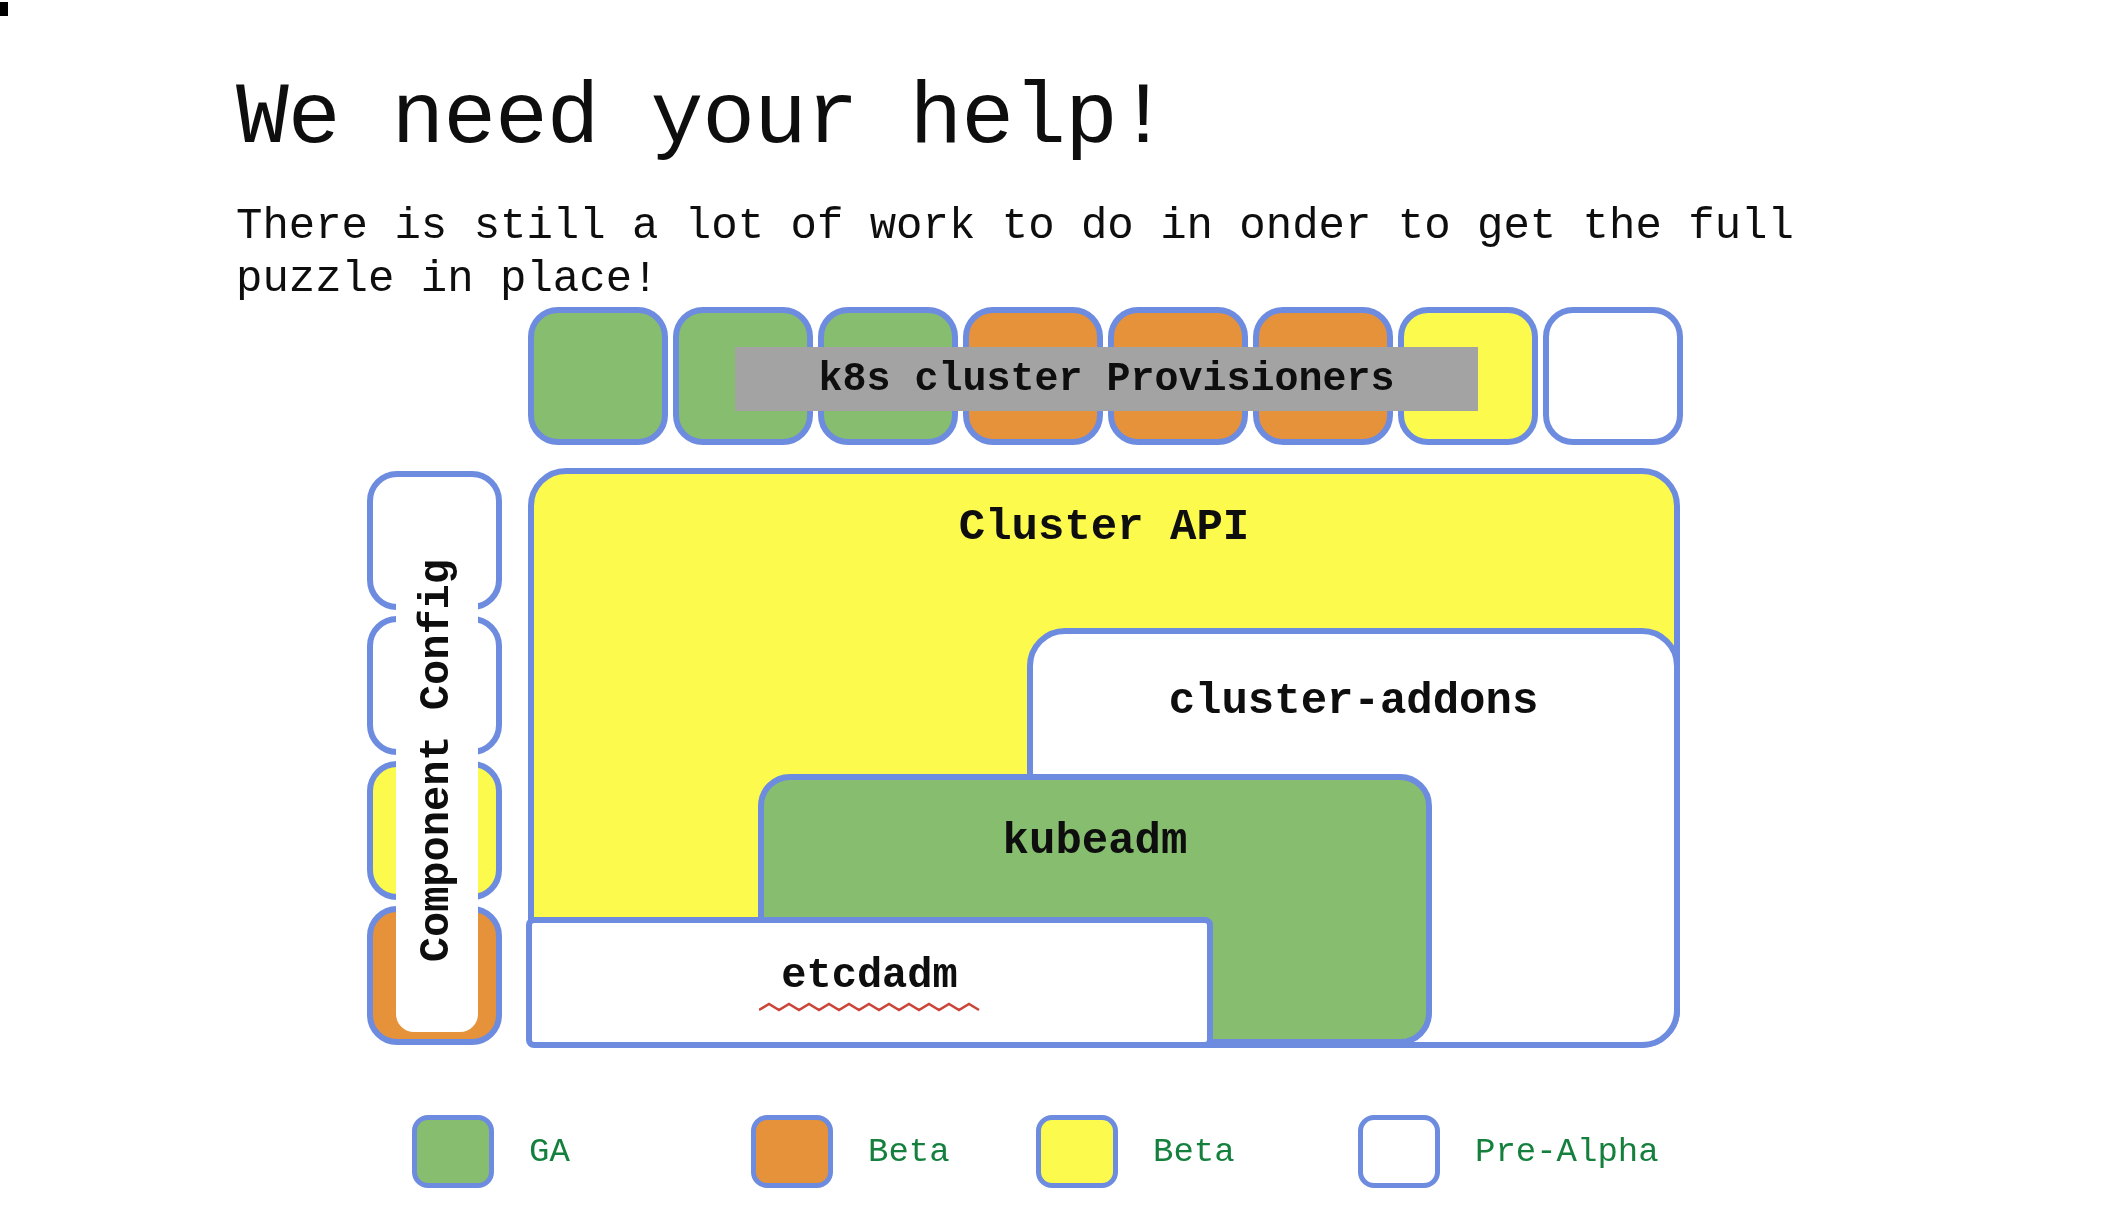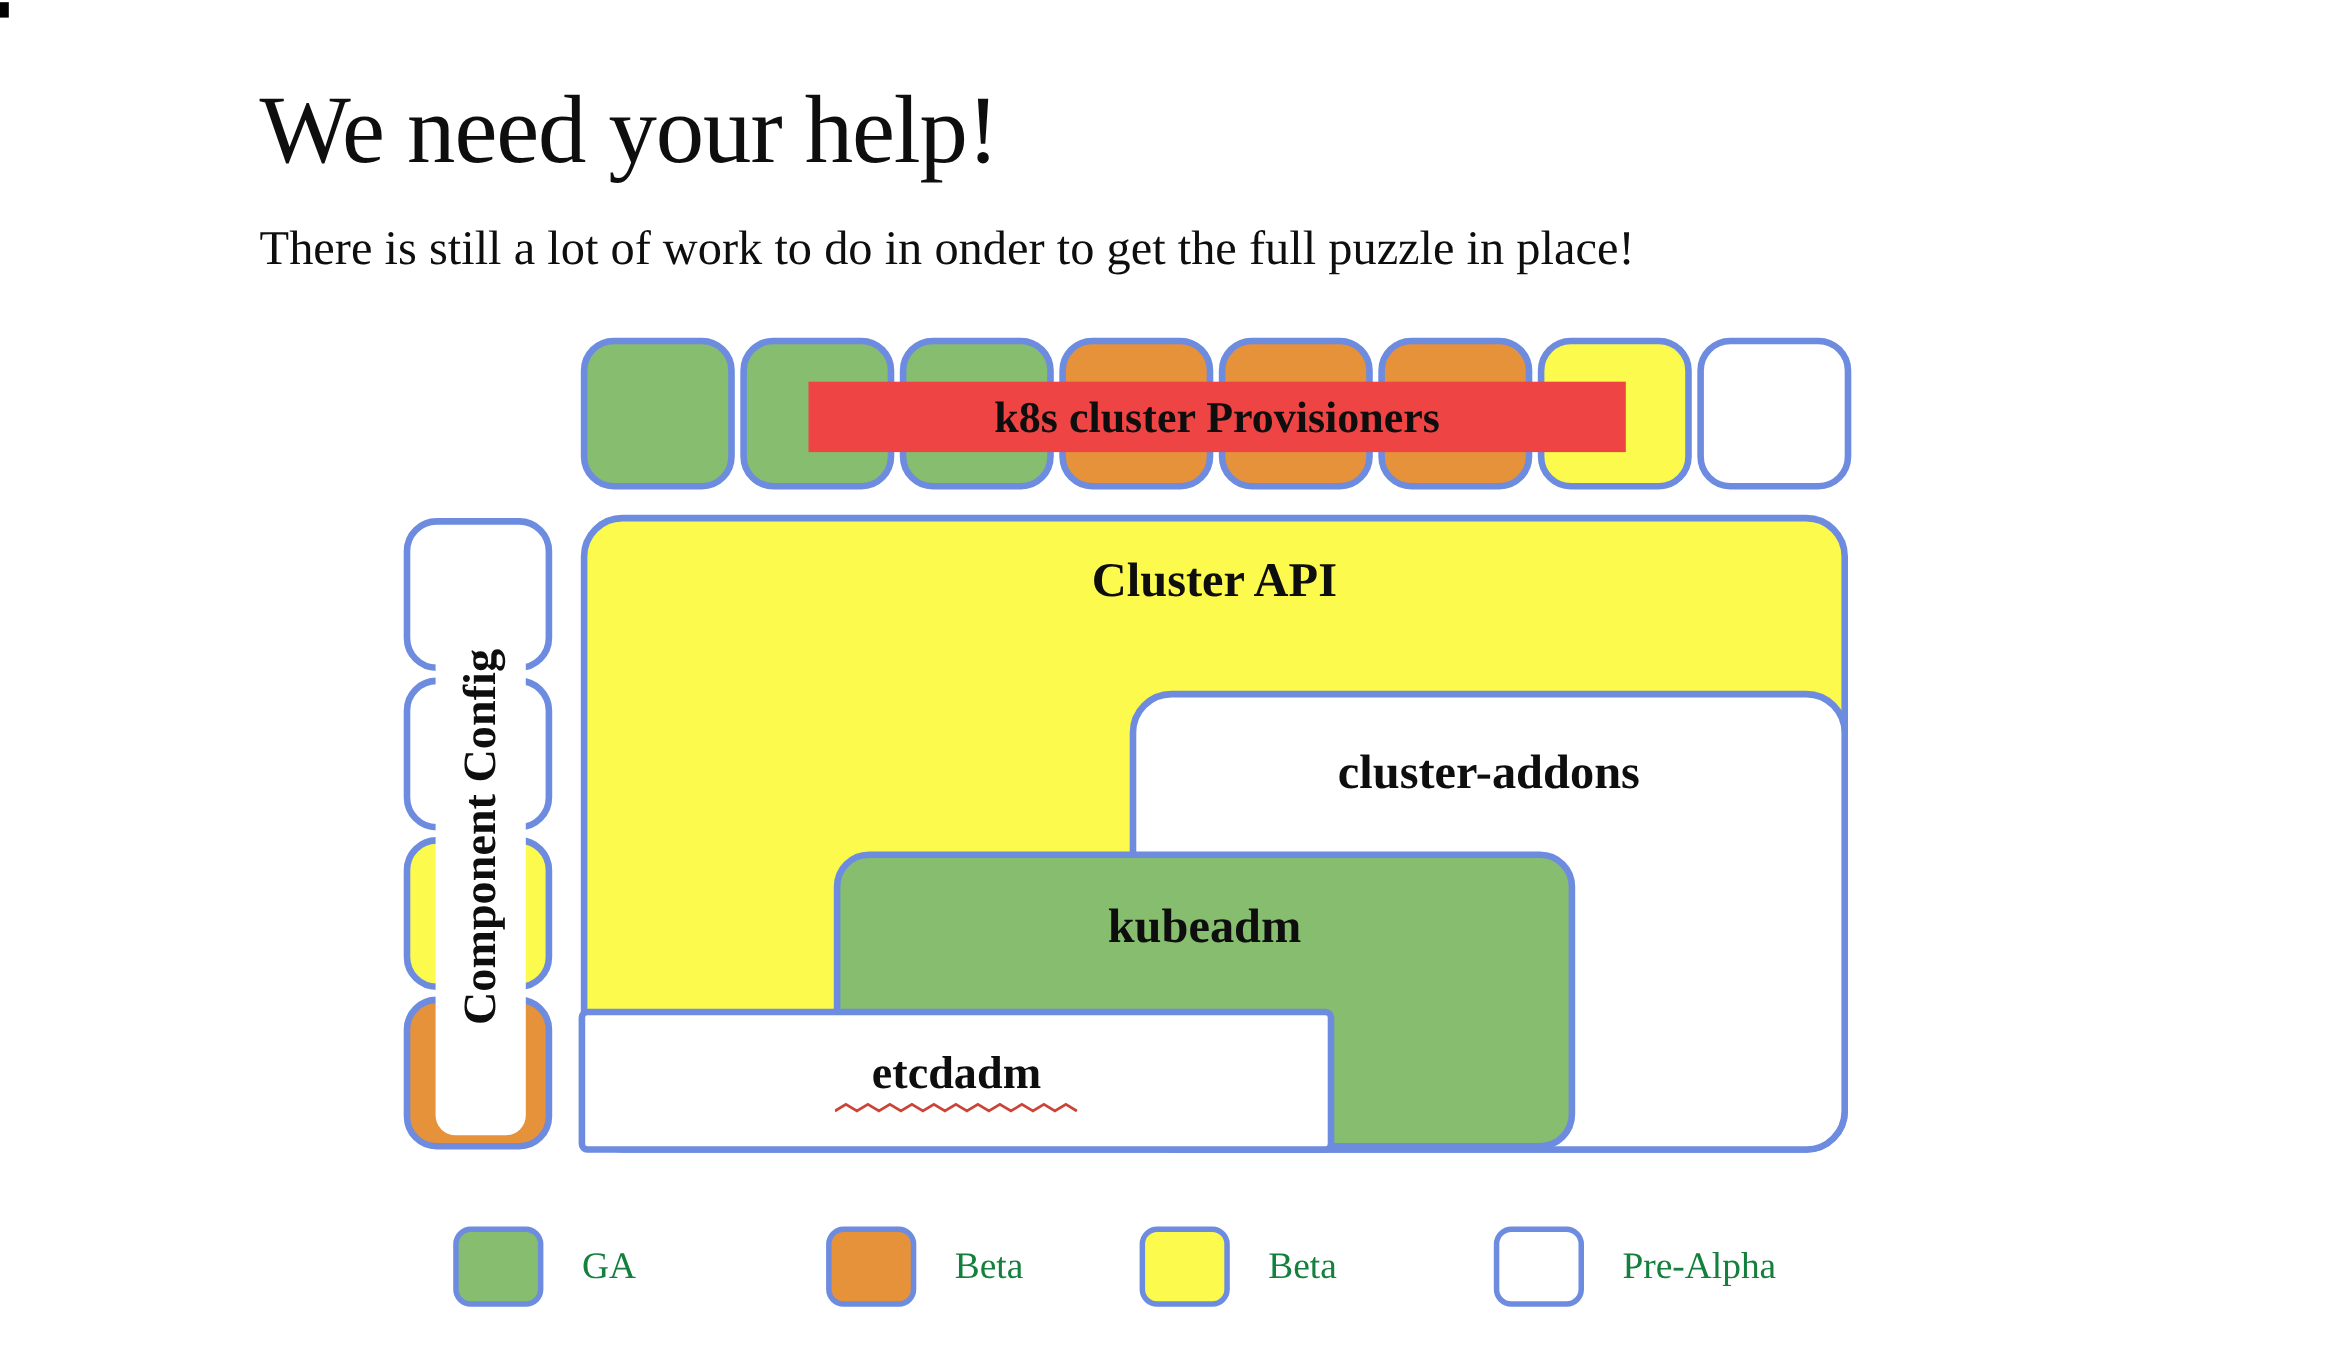--- a/index.html
+++ b/index.html
@@ -1,29 +1,29 @@
 <!DOCTYPE html>
 <html style="--color-ga: #87bd6e; --color-beta: #e6923a; --color-alpha: #fdfa4e; --color-prealpha: #ffffff; --color-border: #6d8ce0; --color-squiggle: #cc4437;"><head>
 <meta charset="utf-8">
 <style>
   html,body{margin:0;padding:0;background:#ffffff;}
   .slide{
     position:relative;width:1862px;height:1228px;background:#ffffff;overflow:hidden;
-    font-family:Liberation Serif, serif;color:#0e0e0e;
+    font-family:Liberation Mono, monospace;color:#0e0e0e;
   }
   .artifact{position:absolute;left:0;top:2px;width:8px;height:14px;background:#000;}
   .title{position:absolute;left:236px;top:12px;font-size:88px;line-height:1.1;font-weight:400;letter-spacing:-1px;}
   .subtitle{position:absolute;left:236px;top:156px;font-size:44px;line-height:1.2;font-weight:400;}
 
   .sq{position:absolute;border:6px solid var(--color-border);border-radius:30px;box-sizing:border-box;}
 
   .prov-row{position:absolute;left:528px;top:307px;width:1160px;height:138px;}
   .prov-row .sq{top:0;width:140px;height:138px;}
   .prov-label{
-    position:absolute;left:735px;top:347px;width:743px;height:64px;background:#ef4444;z-index:5;
+    position:absolute;left:735px;top:347px;width:743px;height:64px;background:#a3a3a3;z-index:5;
     display:flex;align-items:center;justify-content:center;font-size:40px;font-weight:700;
   }
 
   .cc-col{position:absolute;left:367px;top:471px;width:135px;height:580px;}
   .cc-col .sq{left:0;width:135px;height:139px;}
   .cc-label{
     position:absolute;left:396px;top:490px;width:82px;height:542px;background:#ffffff;border-radius:18px;z-index:5;
     display:flex;align-items:center;justify-content:center;
   }
   .cc-label span{writing-mode:vertical-rl;transform:rotate(180deg);font-size:42px;font-weight:700;white-space:nowrap;}

